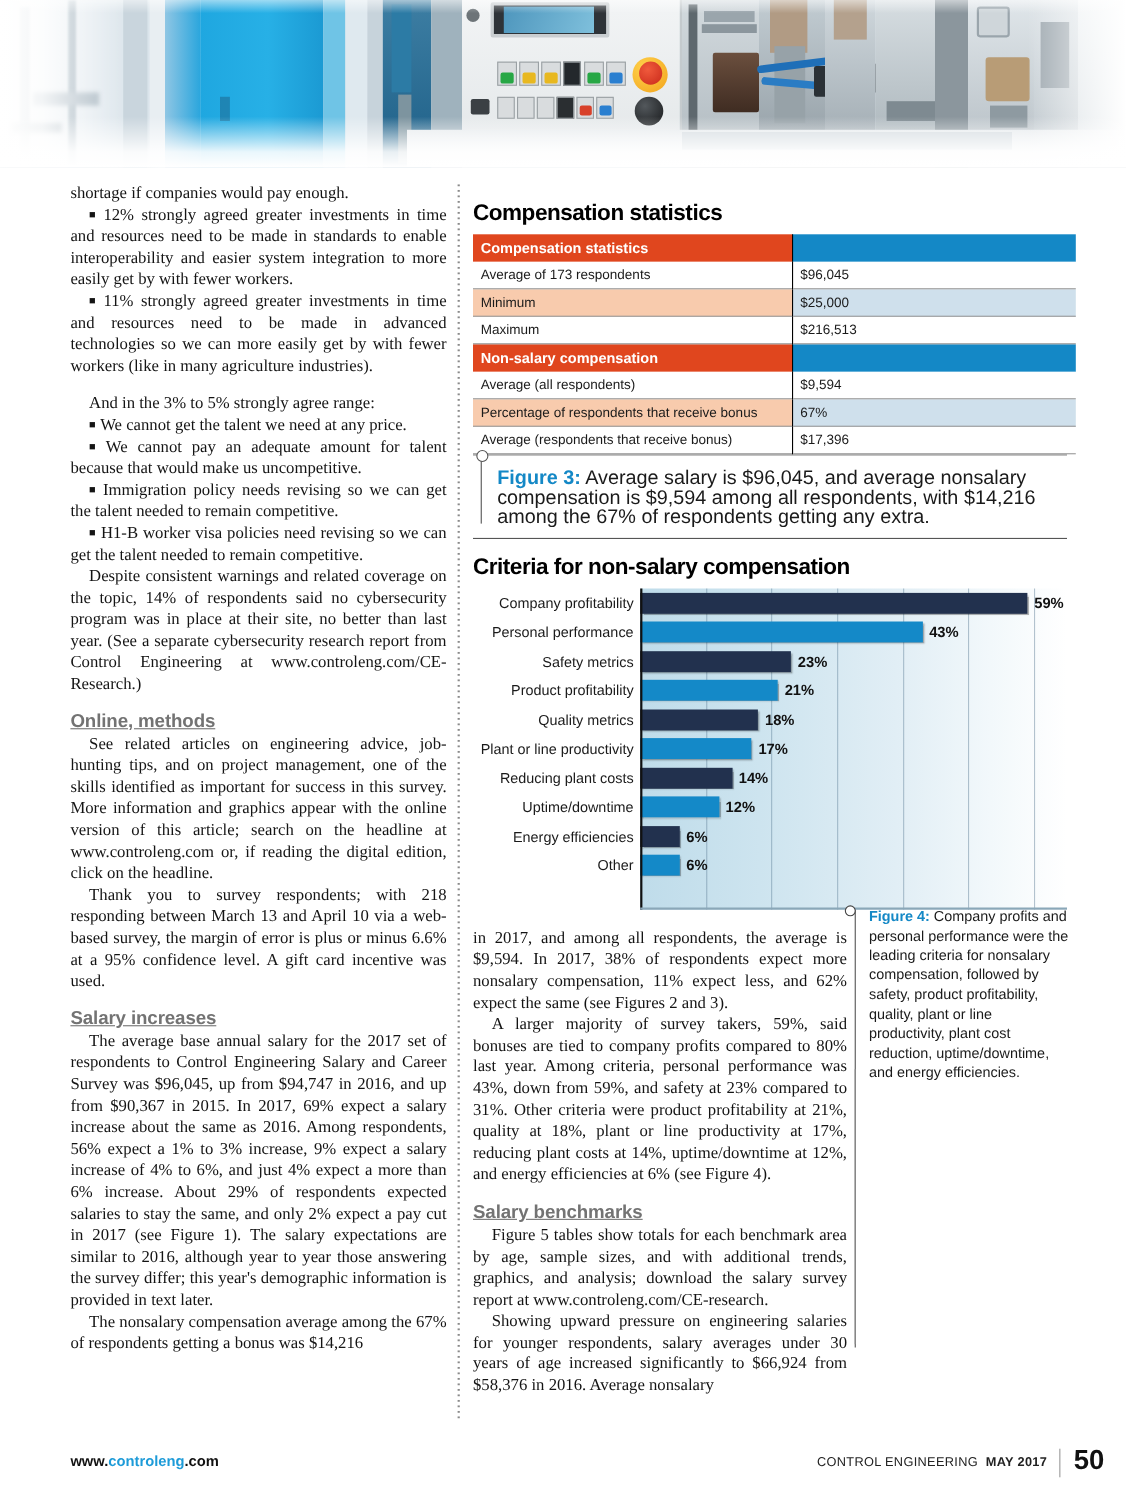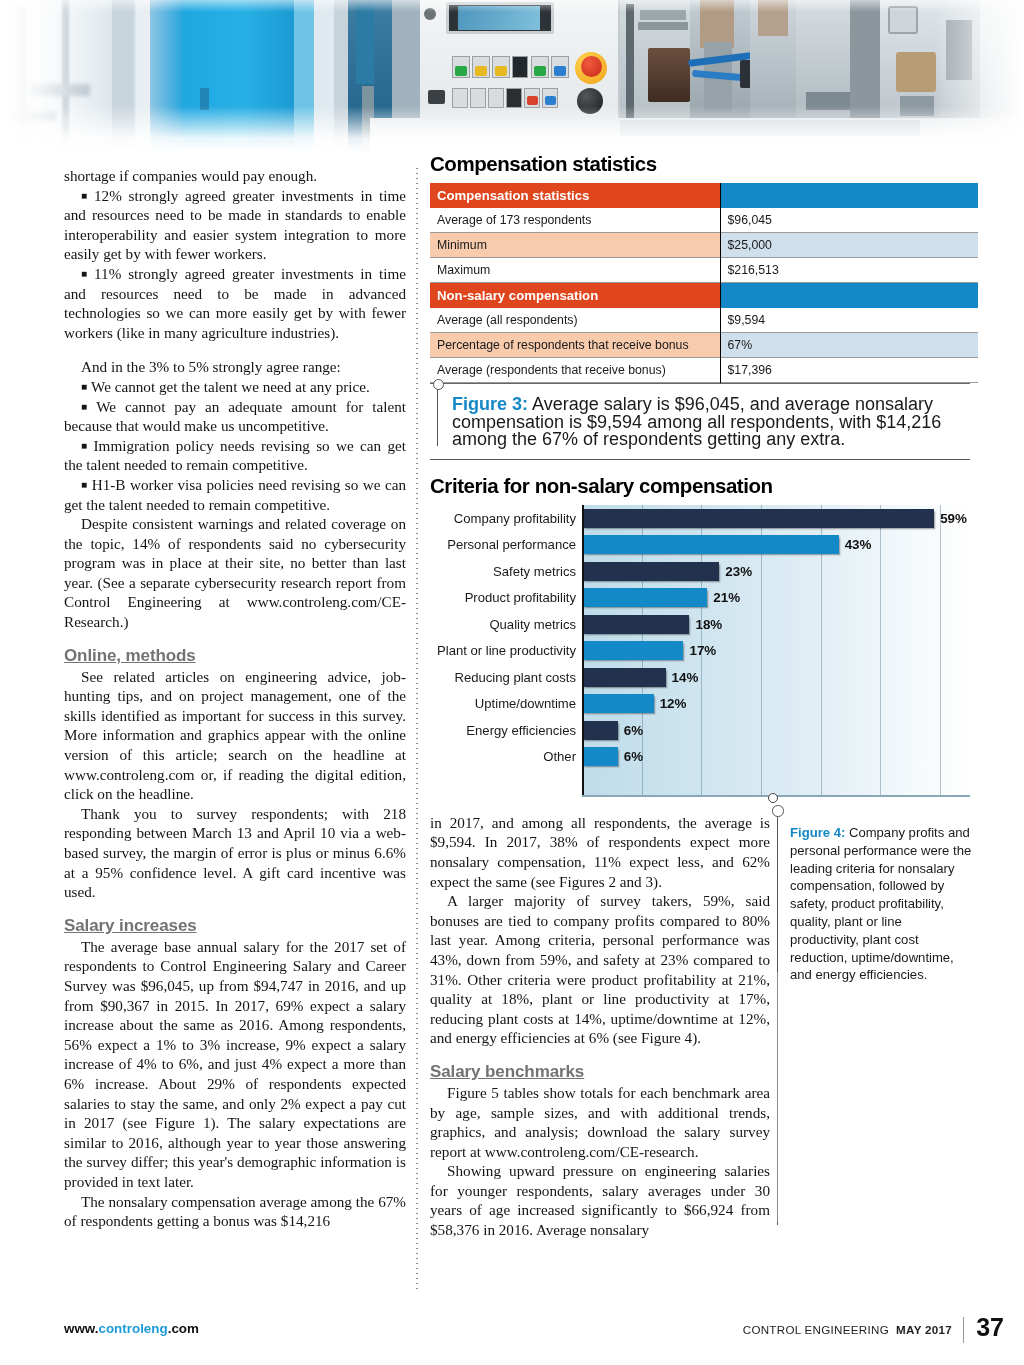--- a/index.html
+++ b/index.html
@@ -46,21 +46,21 @@
     height: 1125px;
     background-image: radial-gradient(circle, #8a8a8a 0.9px, transparent 1px);
     background-size: 2px 5px;
     background-repeat: repeat-y;
   }
   #divider-1 { left: 416px; }
 
   
   .col { position:absolute; }
   #col-left  { left: 64px;  top: 14px; width: 342px; }
-  #col-mid   { left: 430px; top: 0; width: 348px; }
+  #col-mid   { left: 430px; top: 30px; width: 348px; }
   #col-right { left: 790px; top: 672px; width: 182px; }
 
   p.body {
     font-family: "Liberation Serif", serif;
     font-size: 15.2px;
     line-height: 19.6px;
     text-align: justify;
     text-indent: 17px;
     color: #141414;
     hyphens: auto;
@@ -482,16 +482,16 @@
   <div class="col" id="col-right">
     <div class="rcap">
       <span class="lbl">Figure 4:</span><span> Company profits and personal performance were the leading criteria for nonsalary compensation, followed by safety, product profitability, quality, plant or line productivity, plant cost reduction, uptime/downtime, and energy efficiencies.</span>
     </div>
   </div>
 
   <div class="footer">
     <div class="foot-url"><span>www.</span><span class="hl">controleng</span><span>.com</span></div>
     <div class="foot-right"><span>CONTROL ENGINEERING</span>&nbsp;&nbsp;<span class="mo">MAY 2017</span></div>
     <div class="foot-bar"></div>
-    <div class="foot-pageno">37</div>
+    <div class="foot-pageno">50</div>
   </div>
 
 </div>
 
 </body></html>

